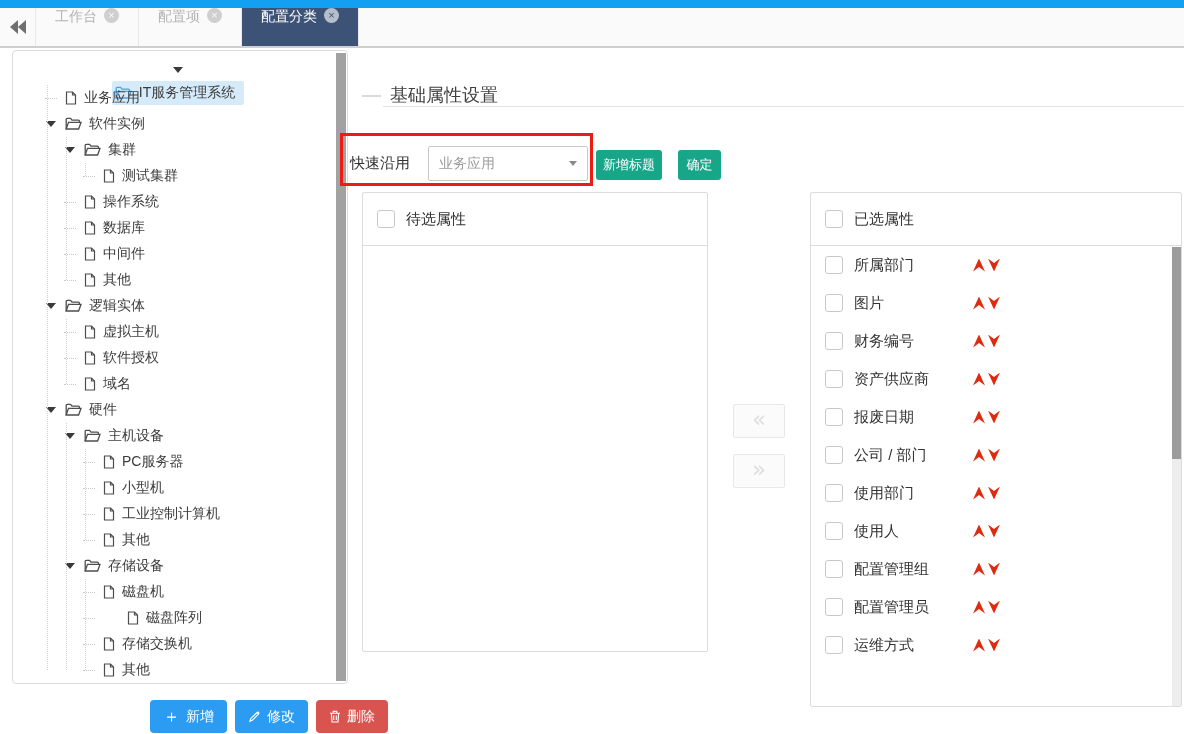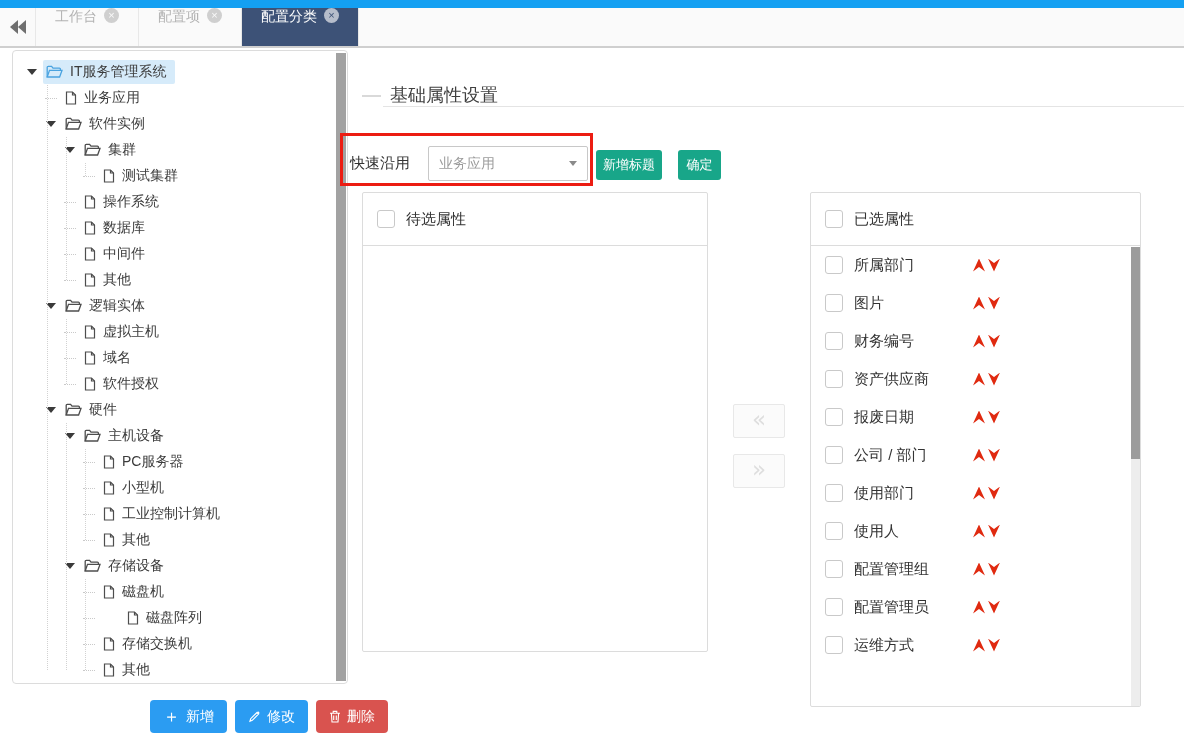--- a/index.html
+++ b/index.html
@@ -65,21 +65,21 @@
   .red-box { left:340px; top:133px; width:253px; height:53px; border:3px solid #ec1c12;
              pointer-events:none; z-index:50; }
   .teal-btn { height:30px; border:none; border-radius:3px; background:#18a689; color:#fff;
               font-size:13px; cursor:pointer; font-family:inherit; }
   .btn-addtitle { left:596px; top:150px; width:66px; }
   .btn-confirm  { left:678px; top:150px; width:43px; }
 
   
   .panel { background:#fff; border:1px solid #dcdcdc; border-radius:2px; }
   .panel-left  { left:362px; top:192px; width:346px; height:460px; }
-  .panel-right { left:810px; top:192px; width:331px; height:515px; overflow:hidden; }
+  .panel-right { left:810px; top:192px; width:372px; height:515px; overflow:hidden; }
   .panel-head { height:53px; border-bottom:1px solid #dcdcdc; display:flex; align-items:center;
                 padding:0 14px; gap:11px; }
   .panel-title { font-size:15px; color:#333; }
   .checkbox { width:18px; height:18px; border:1px solid #c9c9c9; border-radius:3px;
               background:#fff; flex:0 0 18px; cursor:pointer; }
 
   .attr-row { height:38px; display:flex; align-items:center; padding:0 14px; gap:11px; }
   .attr-label { font-size:15px; color:#333; width:108px; white-space:nowrap; }
   .arrows { display:flex; gap:3px; align-items:center; }
   .arr { width:12px; height:13px; background:#e02a10; cursor:pointer; }
@@ -118,21 +118,21 @@
       </div>
       <div class="tab active">
         <span>配置分类</span>
         <span class="close-ic">×</span>
       </div>
     </div>
 </div>
 
 <div class="abs tree-panel">
   <div class="tree-inner" id="tree-host">
-      <div class="tree-row" style="padding-left: 8px;">
+      <div class="tree-row" style="padding-left: 8px; flex-direction: column;">
         <span class="slot">
           <span class="exp-arrow"></span>
         </span>
         <span class="node-inner selected">
           <span>
             <svg width="17" height="14" viewBox="0 0 17 14">
               <path d="M1.2 12 V2.3 Q1.2 1.3 2.2 1.3 H5.6 L7 3.1 H13.4 Q14.4 3.1 14.4 4.1 V5.2" stroke="#4aa3e0" stroke-width="1.3" fill="none"></path>
               <path d="M1.2 12 L3.5 5.4 H16 L13.6 12 Z" stroke="#4aa3e0" stroke-width="1.3" fill="none"></path>
             </svg>
           </span>
@@ -283,35 +283,35 @@
         <span class="slot">
           <span class="dot-conn"></span>
         </span>
         <span class="node-inner">
           <span>
             <svg width="12" height="14" viewBox="0 0 12 14">
               <path d="M1.5 1 H7.5 L10.5 4 V13 H1.5 Z" stroke="#4d4d4d" stroke-width="1.2" fill="none"></path>
               <path d="M7.5 1 V4 H10.5" stroke="#4d4d4d" stroke-width="1.2" fill="none"></path>
             </svg>
           </span>
+          <span class="tree-label">软件授权</span>
+        </span>
+      </div>
+      <div class="tree-row" style="padding-left: 46px;">
+        <span class="slot">
+          <span class="dot-conn"></span>
+        </span>
+        <span class="node-inner">
+          <span>
+            <svg width="12" height="14" viewBox="0 0 12 14">
+              <path d="M1.5 1 H7.5 L10.5 4 V13 H1.5 Z" stroke="#4d4d4d" stroke-width="1.2" fill="none"></path>
+              <path d="M7.5 1 V4 H10.5" stroke="#4d4d4d" stroke-width="1.2" fill="none"></path>
+            </svg>
+          </span>
           <span class="tree-label">域名</span>
-        </span>
-      </div>
-      <div class="tree-row" style="padding-left: 46px;">
-        <span class="slot">
-          <span class="dot-conn"></span>
-        </span>
-        <span class="node-inner">
-          <span>
-            <svg width="12" height="14" viewBox="0 0 12 14">
-              <path d="M1.5 1 H7.5 L10.5 4 V13 H1.5 Z" stroke="#4d4d4d" stroke-width="1.2" fill="none"></path>
-              <path d="M7.5 1 V4 H10.5" stroke="#4d4d4d" stroke-width="1.2" fill="none"></path>
-            </svg>
-          </span>
-          <span class="tree-label">软件授权</span>
         </span>
       </div>
       <div class="tree-row" style="padding-left: 27px; text-align: right;">
         <span class="slot">
           <span class="exp-arrow"></span>
         </span>
         <span class="node-inner">
           <span>
             <svg width="17" height="14" viewBox="0 0 17 14">
               <path d="M1.2 12 V2.3 Q1.2 1.3 2.2 1.3 H5.6 L7 3.1 H13.4 Q14.4 3.1 14.4 4.1 V5.2" stroke="#4d4d4d" stroke-width="1.3" fill="none"></path>

